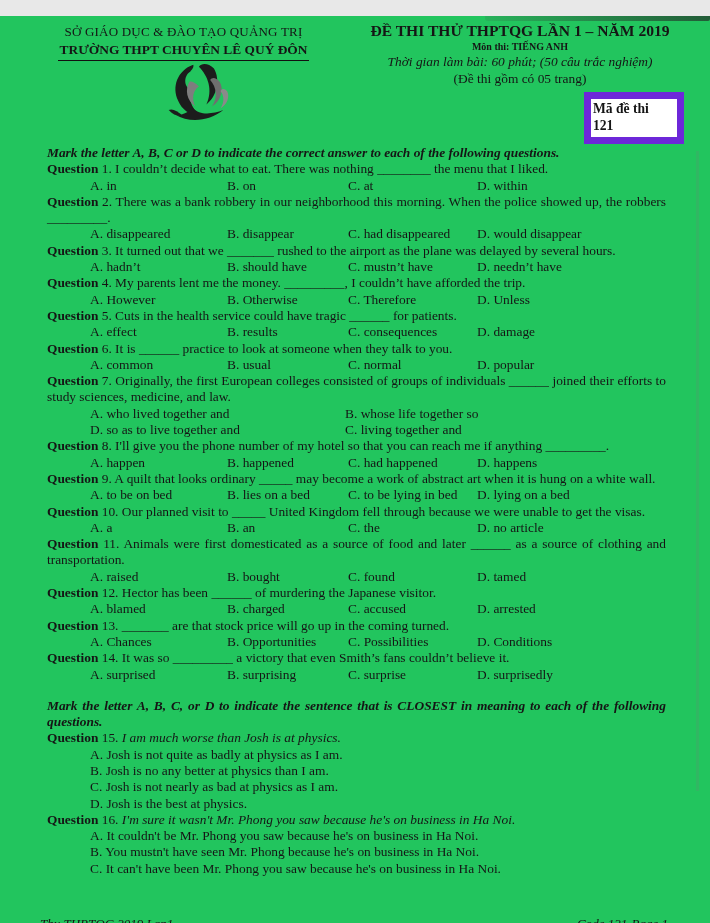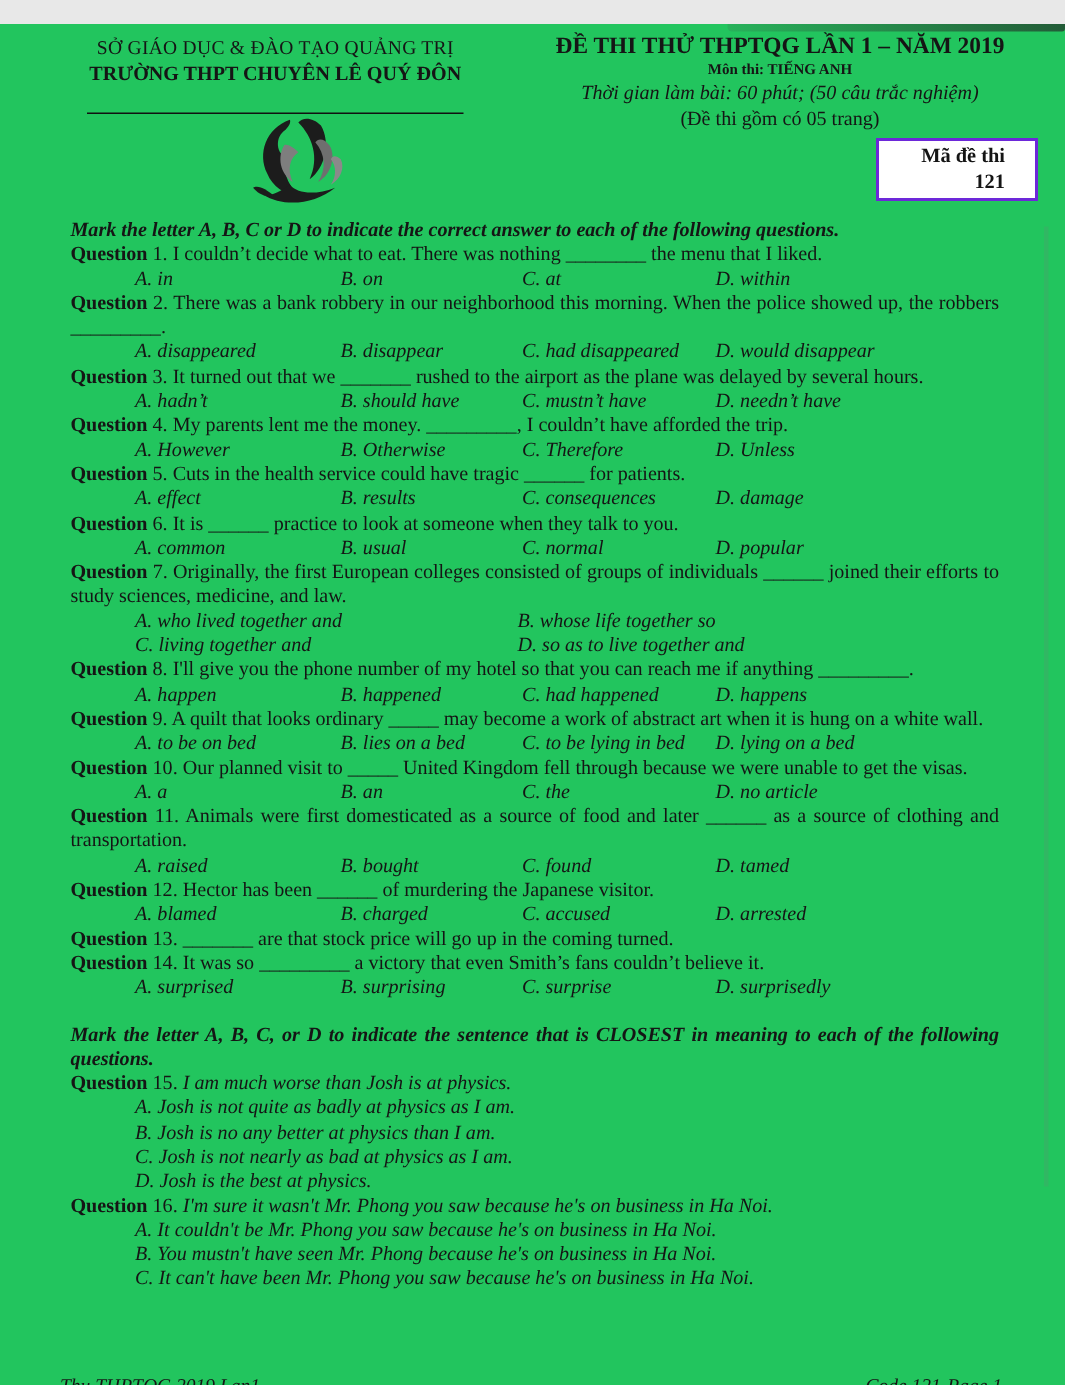--- a/index.html
+++ b/index.html
@@ -18,44 +18,44 @@
   .scan-edge {
     position:absolute; top:135px; right:11px; width:3px; height:640px;
     background:rgba(120,120,120,0.18);
   }
   
   .header { position:absolute; top:6px; left:0; width:710px; height:122px; }
   .header-left { position:absolute; left:35px; top:2px; width:297px; text-align:center; }
   .dept { font-size:13px; letter-spacing:0.2px; white-space:nowrap; }
   .school {
     display:inline-block; font-size:13.4px; font-weight:bold; white-space:nowrap;
-    border-bottom:1.5px solid #111; padding:0 2px 18px 2px;
+    border-bottom:1.5px solid #111; padding:0 2px 2px 2px;
   }
   .logo-wrap { margin-top:1px; padding-left:26px; }
   .header-right { position:absolute; left:336px; top:0; width:368px; text-align:center; }
   .exam-title { font-size:15.6px; font-weight:bold; white-space:nowrap; }
   .subject { font-size:10px; font-weight:bold; margin-top:1px; }
   .duration { font-size:13.4px; font-style:italic; margin-top:2px; white-space:nowrap; }
   .pages-note { font-size:13.4px; margin-top:1px; }
   .code-box {
     position:absolute; left:584px; top:70px; width:82px;
-    border:2px solid #6d28d9; text-align:right; padding:2px 20px 3px 2px;
+    border:7px solid #6d28d9; text-align:left; padding:2px 2px 3px 2px;
     background:#fff;
   }
   .code-label { font-size:13.6px; font-weight:bold; }
   .code-value { font-size:13.6px; font-weight:bold; margin-top:1px; }
   
   .main { position:absolute; top:129px; left:47px; width:619px; font-size:13.4px; line-height:16.3px; }
   .instruction { margin:0; font-weight:bold; font-style:italic; text-align:justify; }
   .exam-section + .exam-section { margin-top:15px; }
   .question { margin:0; }
   .q-text { margin:0; text-align:justify; }
   .q-label { font-weight:bold; }
   .stem-italic { font-style:italic; }
-  .options { margin:0;font-style:italic; }
+  .options { margin:0; }
   .options.row4 { display:flex; padding-left:43px; }
   .options.row4 .opt { flex:0 0 auto; }
   .options.row4 .opt:nth-child(1) { width:137px; }
   .options.row4 .opt:nth-child(2) { width:121px; }
   .options.row4 .opt:nth-child(3) { width:129px; }
   .options.row4 .opt:nth-child(4) { flex:1 1 auto; }
   .options.col2 { display:grid; grid-template-columns:255px 1fr; padding-left:43px; }
   .options.list .opt { display:block; padding-left:43px; }
   
   .footer {
@@ -155,22 +155,22 @@
             <span class="opt"><span class="opt-letter">B.</span> <span>usual</span></span>
             <span class="opt"><span class="opt-letter">C.</span> <span>normal</span></span>
             <span class="opt"><span class="opt-letter">D.</span> <span>popular</span></span>
           </div>
         </div>
         <div class="question">
           <p class="q-text"><span class="q-label">Question</span> <span>7.</span> <span class="stem">Originally, the first European colleges consisted of groups of individuals ______ joined their efforts to study sciences, medicine, and law.</span></p>
           <div class="options col2">
             <span class="opt"><span class="opt-letter">A.</span> <span>who lived together and</span></span>
             <span class="opt"><span class="opt-letter">B.</span> <span>whose life together so</span></span>
+            <span class="opt"><span class="opt-letter">D.</span> <span>so as to live together and</span></span>
             <span class="opt"><span class="opt-letter">C.</span> <span>living together and</span></span>
-            <span class="opt"><span class="opt-letter">D.</span> <span>so as to live together and</span></span>
           </div>
         </div>
         <div class="question">
           <p class="q-text"><span class="q-label">Question</span> <span>8.</span> <span class="stem">I'll give you the phone number of my hotel so that you can reach me if anything _________.</span></p>
           <div class="options row4">
             <span class="opt"><span class="opt-letter">A.</span> <span>happen</span></span>
             <span class="opt"><span class="opt-letter">B.</span> <span>happened</span></span>
             <span class="opt"><span class="opt-letter">C.</span> <span>had happened</span></span>
             <span class="opt"><span class="opt-letter">D.</span> <span>happens</span></span>
           </div>
@@ -206,20 +206,26 @@
           <p class="q-text"><span class="q-label">Question</span> <span>12.</span> <span class="stem">Hector has been ______ of murdering the Japanese visitor.</span></p>
           <div class="options row4">
             <span class="opt"><span class="opt-letter">A.</span> <span>blamed</span></span>
             <span class="opt"><span class="opt-letter">B.</span> <span>charged</span></span>
             <span class="opt"><span class="opt-letter">C.</span> <span>accused</span></span>
             <span class="opt"><span class="opt-letter">D.</span> <span>arrested</span></span>
           </div>
         </div>
         <div class="question">
           <p class="q-text"><span class="q-label">Question</span> <span>13.</span> <span class="stem">_______ are that stock price will go up in the coming turned.</span></p>
+          <div class="options row4">
+            <span class="opt"><span class="opt-letter">A.</span> <span>Chances</span></span>
+            <span class="opt"><span class="opt-letter">B.</span> <span>Opportunities</span></span>
+            <span class="opt"><span class="opt-letter">C.</span> <span>Possibilities</span></span>
+            <span class="opt"><span class="opt-letter">D.</span> <span>Conditions</span></span>
+          </div>
         </div>
         <div class="question">
           <p class="q-text"><span class="q-label">Question</span> <span>14.</span> <span class="stem">It was so _________ a victory that even Smith’s fans couldn’t believe it.</span></p>
           <div class="options row4">
             <span class="opt"><span class="opt-letter">A.</span> <span>surprised</span></span>
             <span class="opt"><span class="opt-letter">B.</span> <span>surprising</span></span>
             <span class="opt"><span class="opt-letter">C.</span> <span>surprise</span></span>
             <span class="opt"><span class="opt-letter">D.</span> <span>surprisedly</span></span>
           </div>
         </div>

